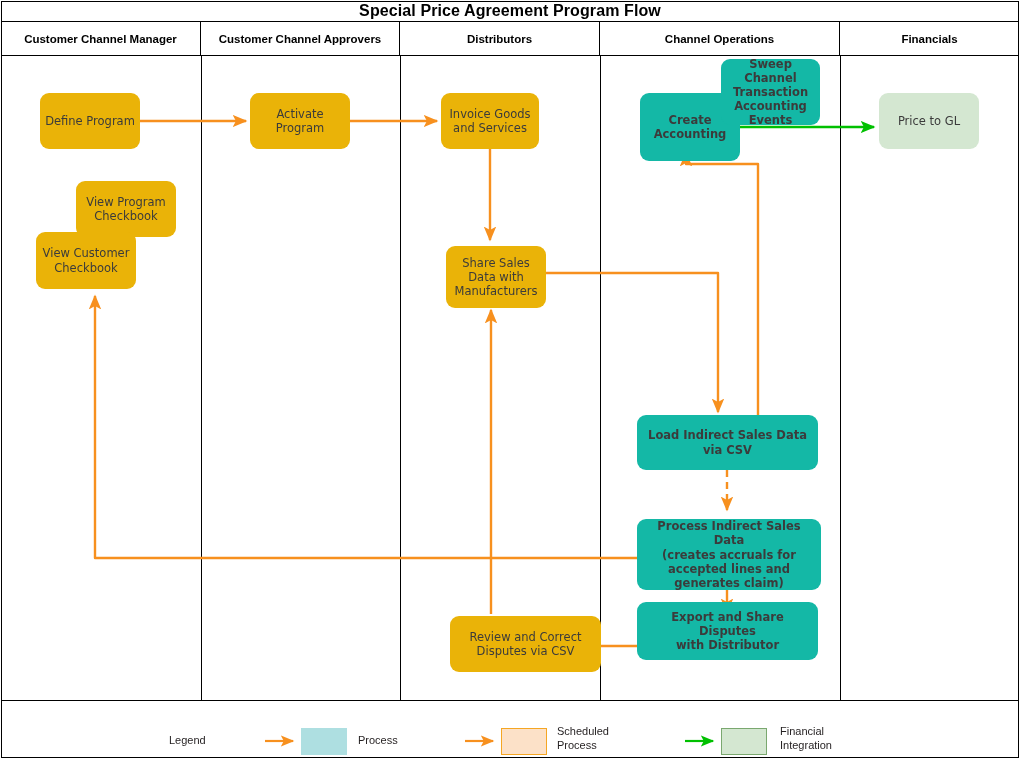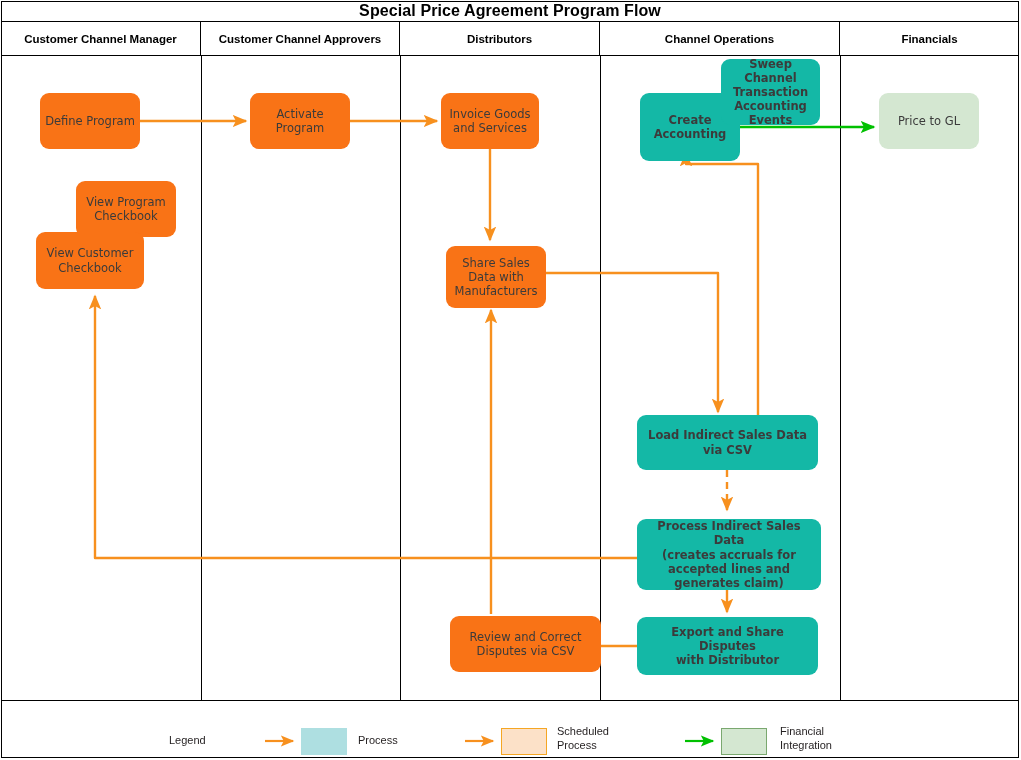--- a/index.html
+++ b/index.html
@@ -119,21 +119,21 @@
     align-items: center;
     justify-content: center;
     text-align: center;
     font-size: 11.5px;
     line-height: 1.22;
     color: #3b3b3b;
     font-family: "DejaVu Sans", sans-serif;
     padding: 2px 4px;
     white-space: pre-line;
   }
-  .node.process        { background: #f97316; }
+  .node.process        { background: #eab308; }
   .node.scheduled      { background: #14b8a6; font-weight: bold; }
   .node.financial      { background: #d4e7d1; }
 
   
   svg.conn {
     position: absolute;
     left: 0; top: 0;
     width: 1021px;
     height: 760px;
     pointer-events: none;
@@ -214,21 +214,21 @@
 
   <div class="node process" style="left:40px; top:93px; width:100px; height:56px;">
     <span>Define Program</span>
   </div>
 
   <div class="node process" style="left:76px; top:181px; width:100px; height:56px;">
     <span>View Program
 Checkbook</span>
   </div>
 
-  <div class="node process" style="left:36px; top:232px; width:108px; height:57px;">
+  <div class="node process" style="left:36px; top:232px; width:100px; height:57px;">
     <span>View Customer
 Checkbook</span>
   </div>
 
   <div class="node process" style="left:250px; top:93px; width:100px; height:56px;">
     <span>Activate
 Program</span>
   </div>
 
   <div class="node process" style="left:441px; top:93px; width:98px; height:56px;">
@@ -264,21 +264,21 @@
 via CSV</span>
   </div>
 
   <div class="node scheduled" style="left:637px; top:519px; width:184px; height:71px;">
     <span>Process Indirect Sales Data
 (creates accruals for
 accepted lines and
 generates claim)</span>
   </div>
 
-  <div class="node scheduled" style="left:637px; top:617px; width:181px; height:58px;">
+  <div class="node scheduled" style="left:637px; top:602px; width:181px; height:58px;">
     <span>Export and Share Disputes
 with Distributor</span>
   </div>
 
   <div class="node financial" style="left:879px; top:93px; width:100px; height:56px;">
     <span>Price to GL</span>
   </div>
 
   <div class="legend-band">
 

